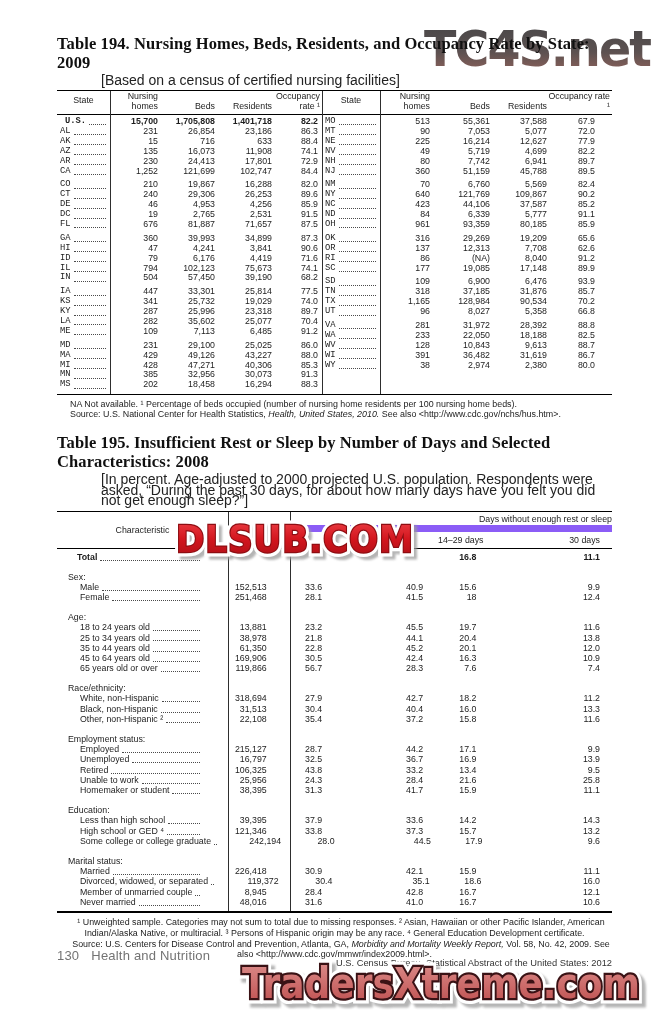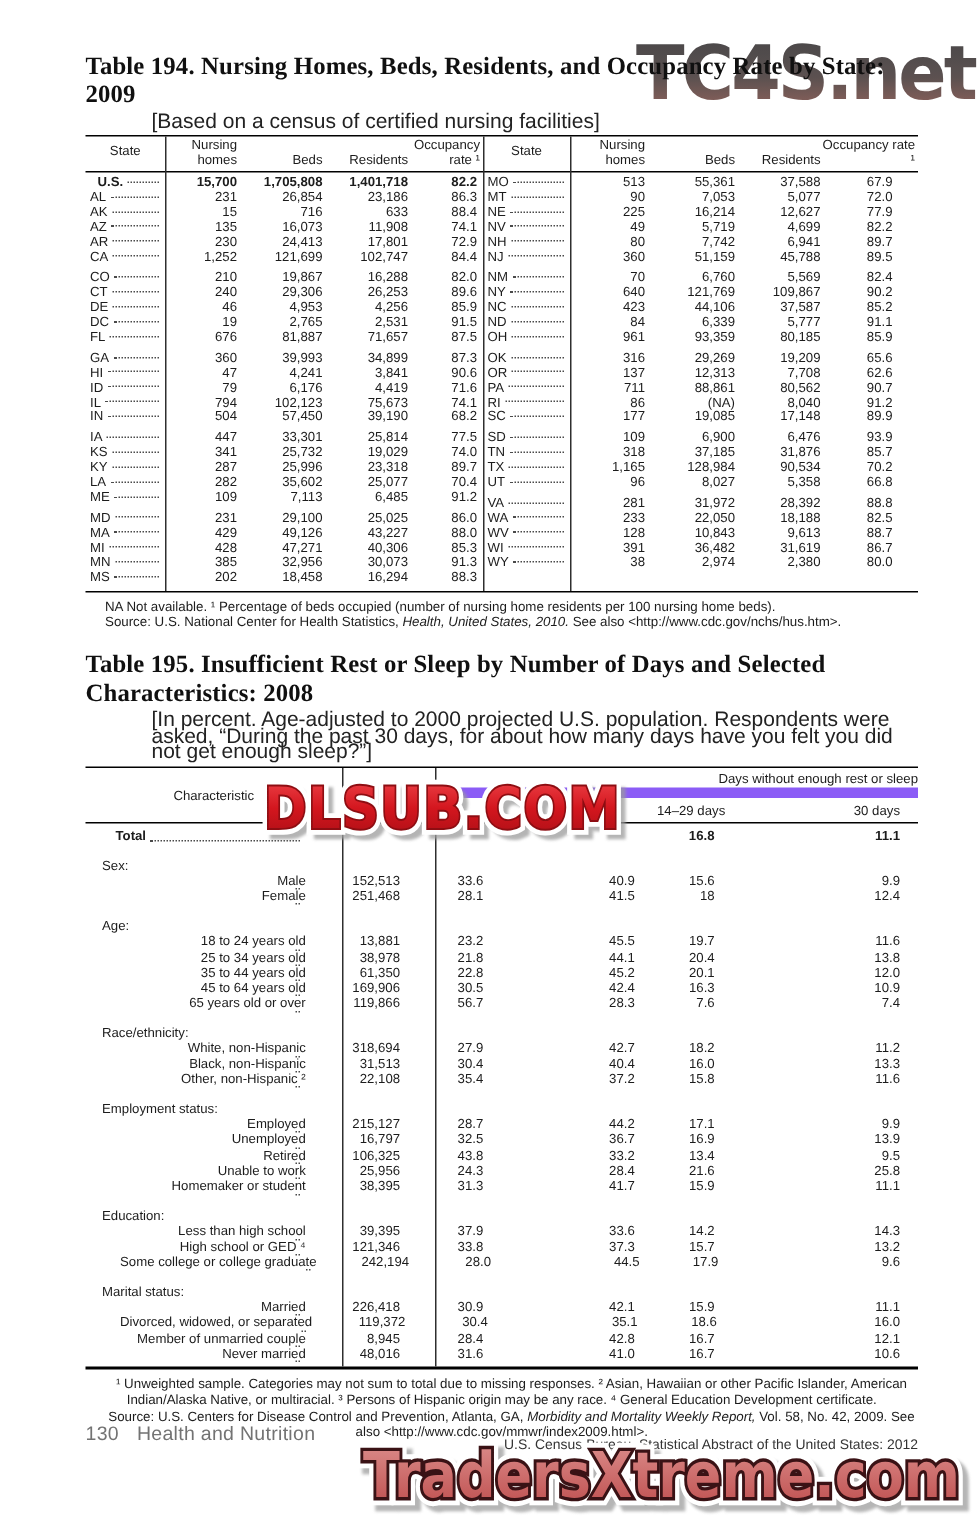--- a/index.html
+++ b/index.html
@@ -25,21 +25,21 @@
   .half-l .c3{width:57px;} .half-l .c4{width:50px;}
   .half-r .c0{width:58px;} .half-r .c1{width:50px;} .half-r .c2{width:60px;}
   .half-r .c3{width:57px;} .half-r .c4{width:65px;}
   .t194-hrow .c4{padding-right:2px;}
   .t194-body{padding:2.5px 0 3.5px;}
   .trow{display:flex;height:9.9px;}
   .cell{font-size:8.8px;line-height:9.9px;}
   .cell.num{text-align:right;white-space:nowrap;}
   .half-l .t194-body .c4{padding-right:4px;}
   .half-r .t194-body .c4{padding-right:17px;}
-  .state{display:flex;align-items:center;padding-left:3px;}
+  .state{display:flex;align-items:flex-end;padding-left:3px;font-family:Liberation Mono, monospace;}
   .b .state{padding-left:8px;}
   .slbl{white-space:nowrap;}
   .leader{flex:1;min-width:3px;border-bottom:1.3px dotted #4a4a4a;margin:0 4px 1.5px 3px;}
   .trow.b,.trow.b .cell{font-weight:700;}
   .grp+.grp{margin-top:4px;}
   .vl{position:absolute;top:0;bottom:0;width:1px;background:#2e2e2e;z-index:1;}
   .t194-wrap .vl1{left:53px;} .t194-wrap .vl2{left:265px;} .t194-wrap .vl3{left:323px;}
   .fnline{font-size:8.9px;line-height:10.6px;padding-left:13px;white-space:nowrap;}
   .fnblock{margin-top:4px;}
   .it{font-style:italic;}
@@ -55,21 +55,21 @@
   .subrow{display:flex;padding:3px 0 3px;}
   .sub{font-size:8.8px;text-align:right;white-space:nowrap;}
   .sub.s1{width:48px;padding-right:8px;} .sub.s2{width:100px;padding-right:8px;}
   .sub.s3{width:43px;padding-right:8px;} .sub.s4{width:131px;padding-right:12px;}
   .t195-body{padding:3px 0 4px;}
   .trow195{display:flex;height:10.3px;gap:16px;}
   .cell195{font-size:8.8px;line-height:10.3px;}
   .cchar{width:171px;display:flex;align-items:flex-end;}
   .cchar .clbl{white-space:nowrap;}
   .ghead{padding-left:11px;}
-  .drow{padding-left:23px;flex-direction:column;}
+  .drow{padding-left:23px;}
   .total{padding-left:20px;}
   .cv0{width:62px;padding-right:6px;} .cv1{width:48px;padding-right:8px;}
   .cv2{width:100px;padding-right:8px;} .cv3{width:43px;padding-right:8px;}
   .cv4{width:131px;padding-right:12px;}
   .trow195 .num{text-align:right;white-space:nowrap;}
   .trow195.b,.trow195.b .cell195{font-weight:700;}
   .grp195+.grp195{margin-top:9.5px;}
   .t195-wrap .vla{left:171px;} .t195-wrap .vlb{left:233px;}
   .fnp{font-size:8.9px;line-height:10.6px;text-indent:13px;margin:0;}
   .fnwrap{margin-top:4px;text-align:center;}
@@ -551,30 +551,20 @@
                   <span class="slbl">OR</span>
                   <span class="leader"></span>
                 </div>
                 <div class="cell num c1">137</div>
                 <div class="cell num c2">12,313</div>
                 <div class="cell num c3">7,708</div>
                 <div class="cell num c4">62.6</div>
               </div>
               <div class="trow">
                 <div class="cell c0 state">
-                  <span class="slbl">PA</span>
-                  <span class="leader"></span>
-                </div>
-                <div class="cell num c1">711</div>
-                <div class="cell num c2">88,861</div>
-                <div class="cell num c3">80,562</div>
-                <div class="cell num c4">90.7</div>
-              </div>
-              <div class="trow">
-                <div class="cell c0 state">
                   <span class="slbl">RI</span>
                   <span class="leader"></span>
                 </div>
                 <div class="cell num c1">86</div>
                 <div class="cell num c2">(NA)</div>
                 <div class="cell num c3">8,040</div>
                 <div class="cell num c4">91.2</div>
               </div>
               <div class="trow">
                 <div class="cell c0 state">

